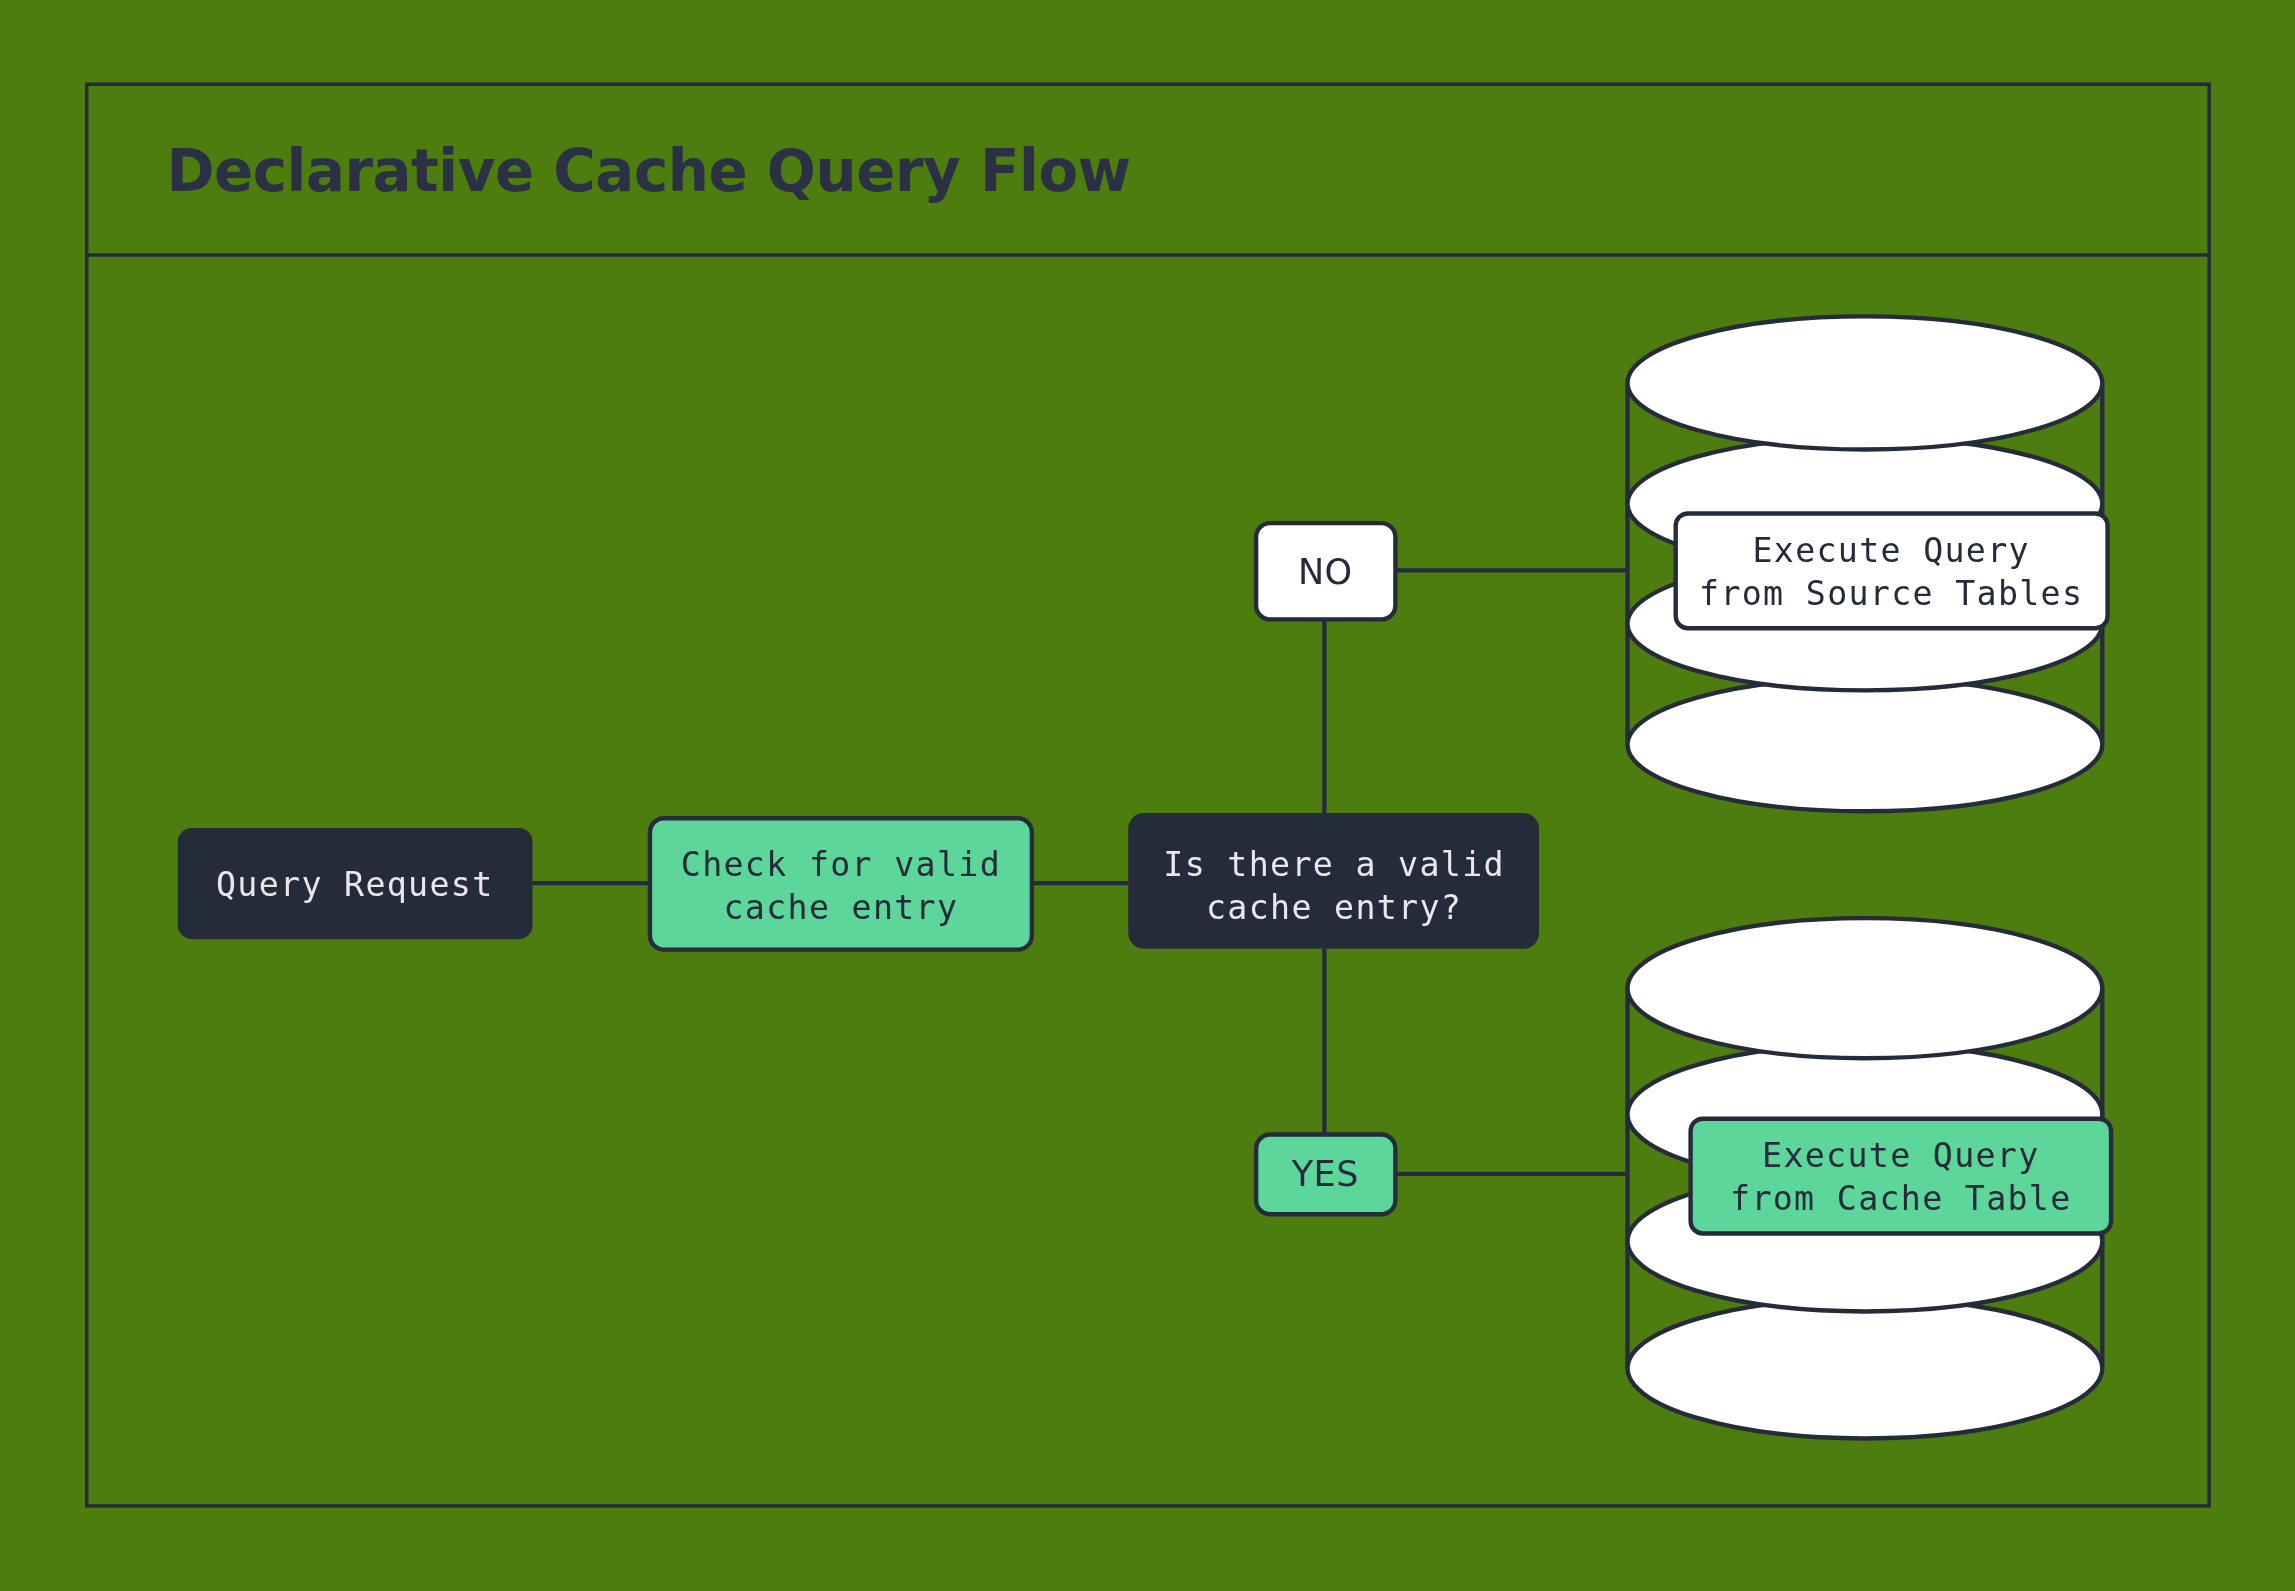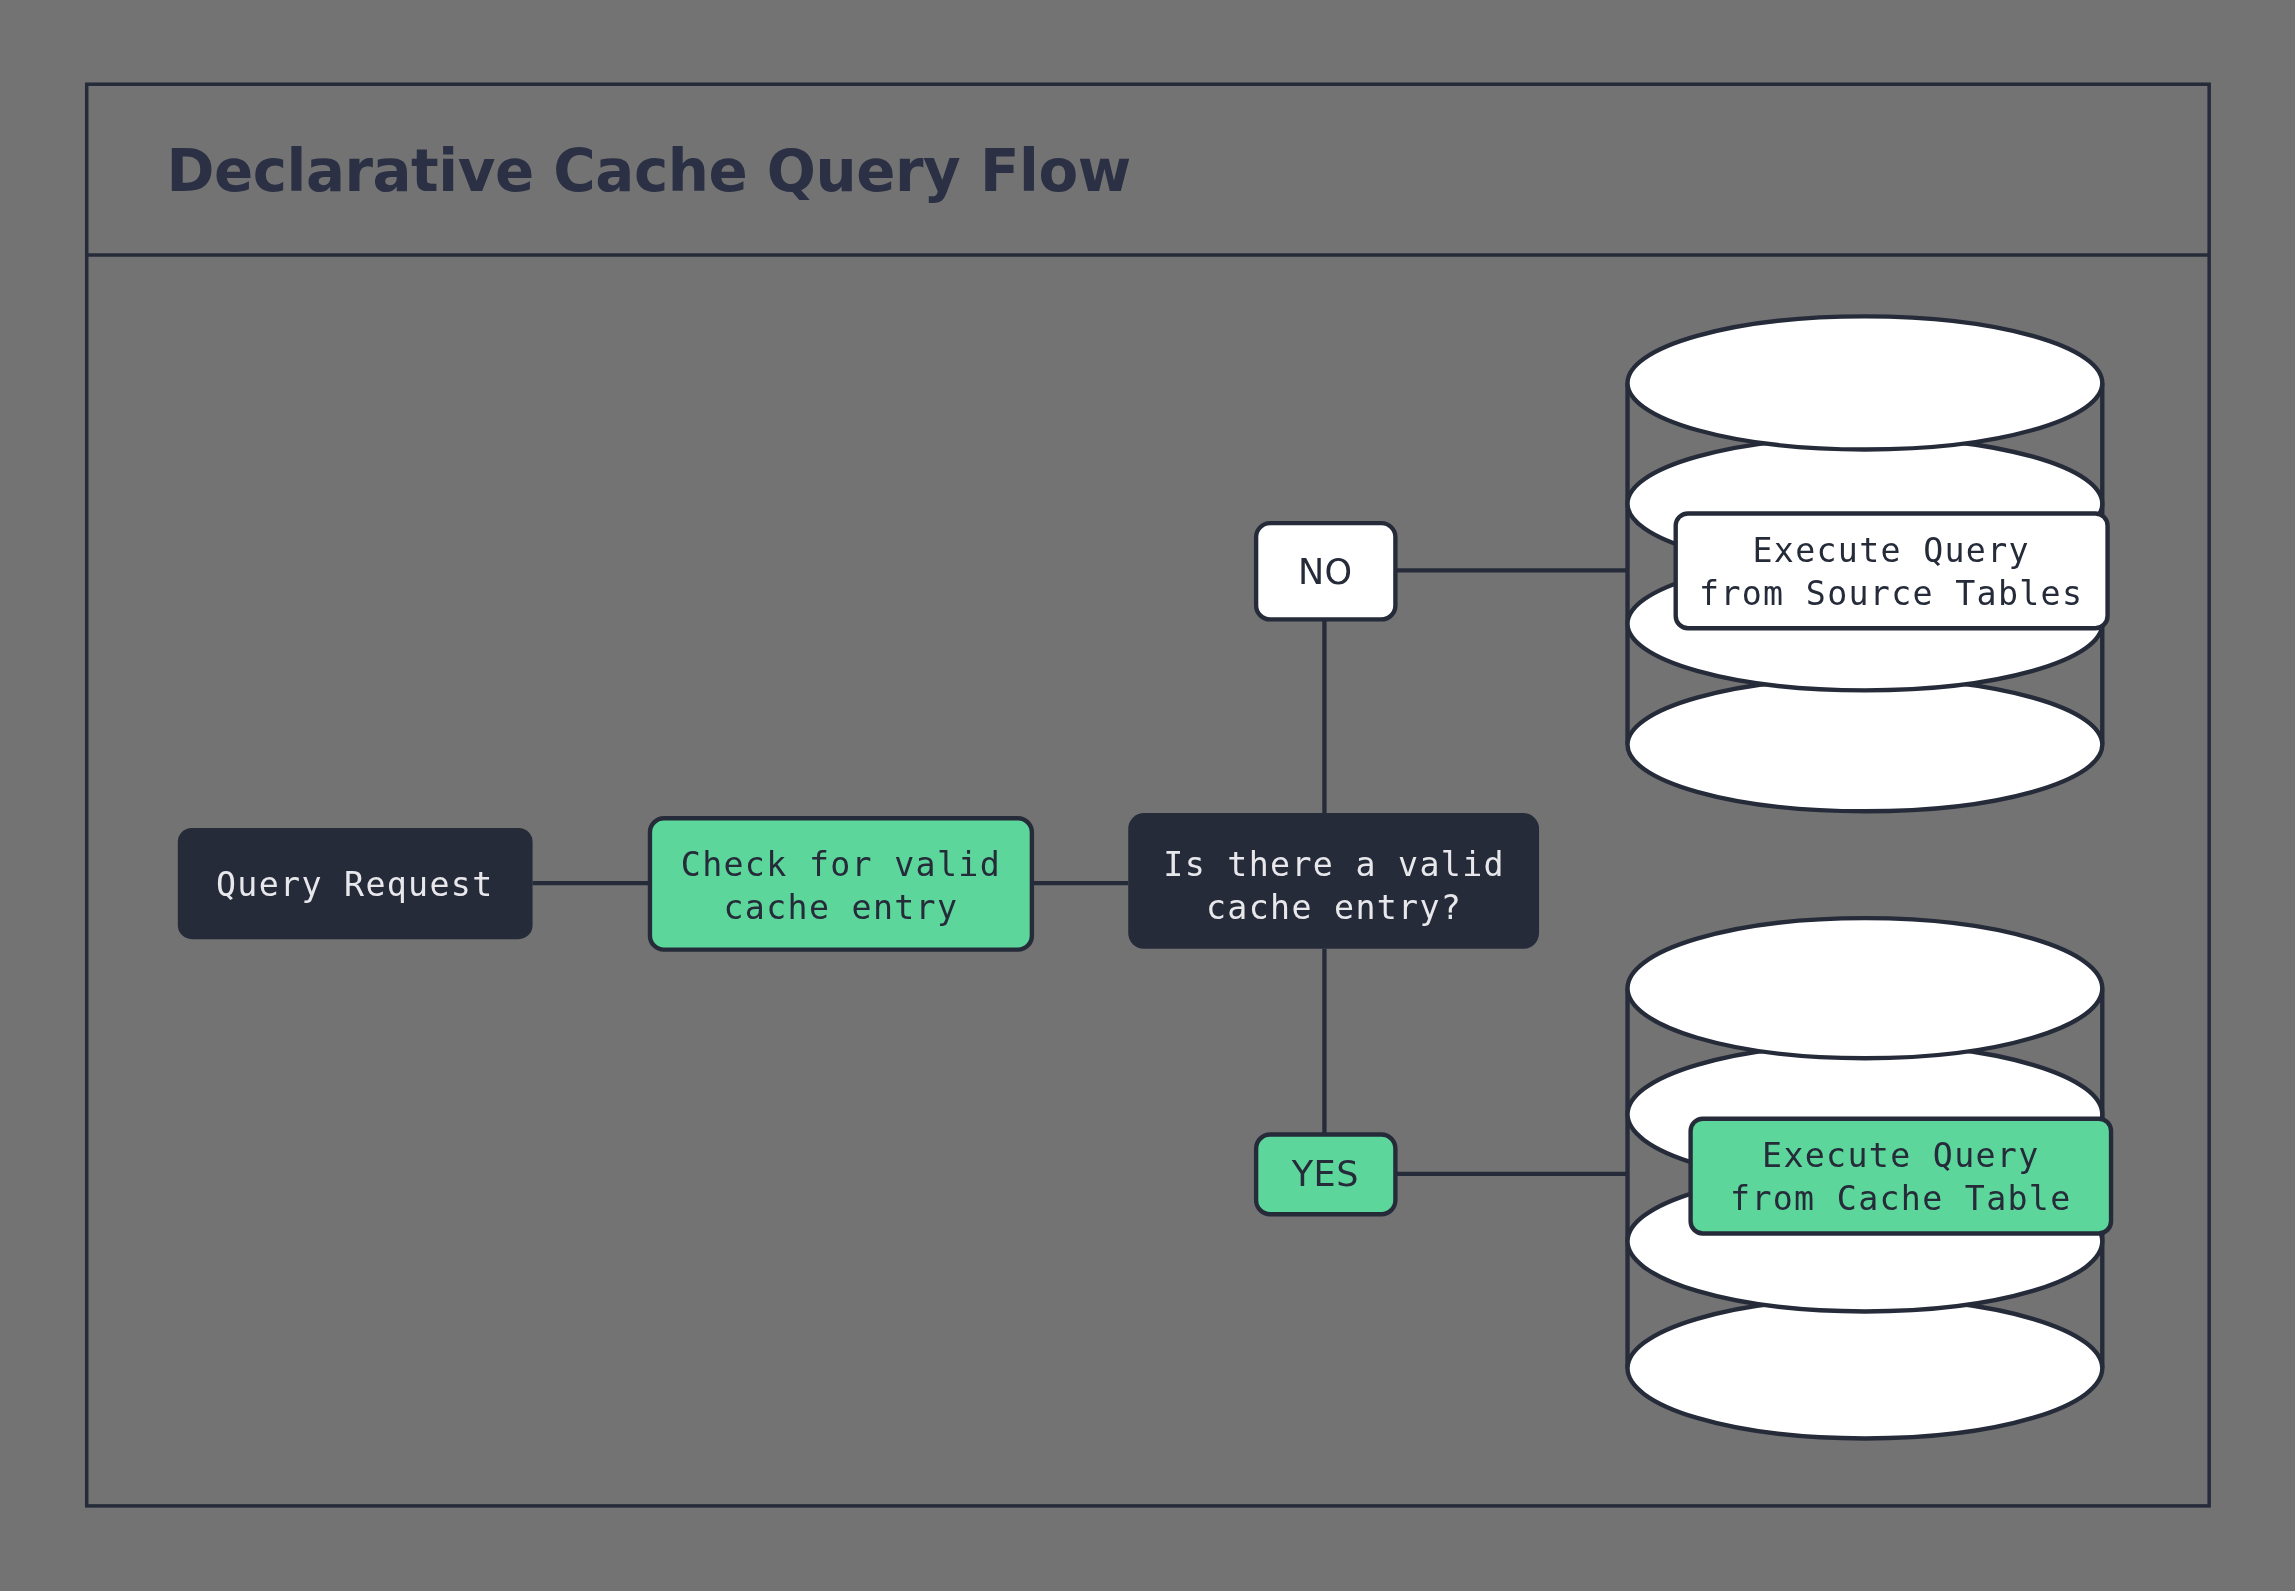--- a/index.html
+++ b/index.html
@@ -10,21 +10,21 @@
   body {
     width: 2295px;
     height: 1591px;
     font-family: "Liberation Sans", sans-serif;
     overflow: hidden;
   }
   #canvas {
     position: relative;
     width: 2295px;
     height: 1591px;
-    background: #737373;
+    background: #4d7c0f;
   }
   #diagram-svg {
     position: absolute;
     top: 0;
     left: 0;
     width: 2295px;
     height: 1591px;
     display: block;
   }
   .frame-rect {

